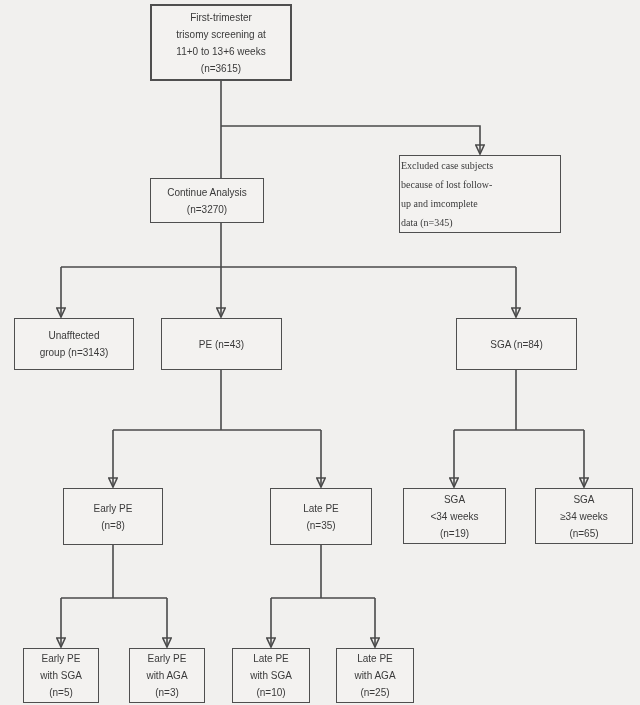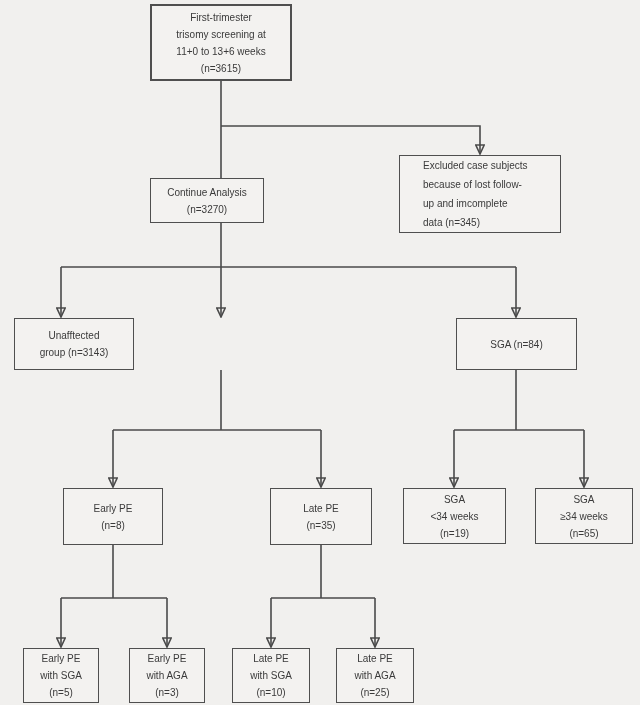--- a/index.html
+++ b/index.html
@@ -32,22 +32,23 @@
     justify-content: center;
     text-align: center;
     font-size: 10px;
     line-height: 17px;
   }
   .box .label { white-space: pre-line; }
   .box.thick { border-width: 2px; }
   .box.left-align {
     justify-content: flex-start;
     text-align: left;
-    padding: 0 6px 0 23px;
+    padding: 0 6px 0 1px;
     line-height: 19px;
+    font-family: Liberation Serif, serif;
   }
 </style>
 </head>
 <body>
 
 <div class="stage">
 
   <svg class="connectors" viewBox="0 0 640 705" xmlns="http://www.w3.org/2000/svg">
     <defs>
       <marker id="arrow" viewBox="-1 -5 11 10" refX="9" refY="0" markerWidth="11" markerHeight="10" markerUnits="userSpaceOnUse" orient="auto">
@@ -96,20 +97,23 @@
 because of lost follow-
 up and imcomplete
 data (n=345)</span>
   </div>
 
   <div class="box" style="left:14px; top:318px; width:120px; height:52px;">
     <span class="label">Unafftected
 group (n=3143)</span>
   </div>
 
+  <div class="box" style="left:161px; top:318px; width:121px; height:52px;">
+    <span class="label">PE (n=43)</span>
+  </div>
 
   <div class="box" style="left:456px; top:318px; width:121px; height:52px;text-align:right;">
     <span class="label">SGA (n=84)</span>
   </div>
 
   <div class="box" style="left:63px; top:488px; width:100px; height:57px;">
     <span class="label">Early PE
 (n=8)</span>
   </div>
 

